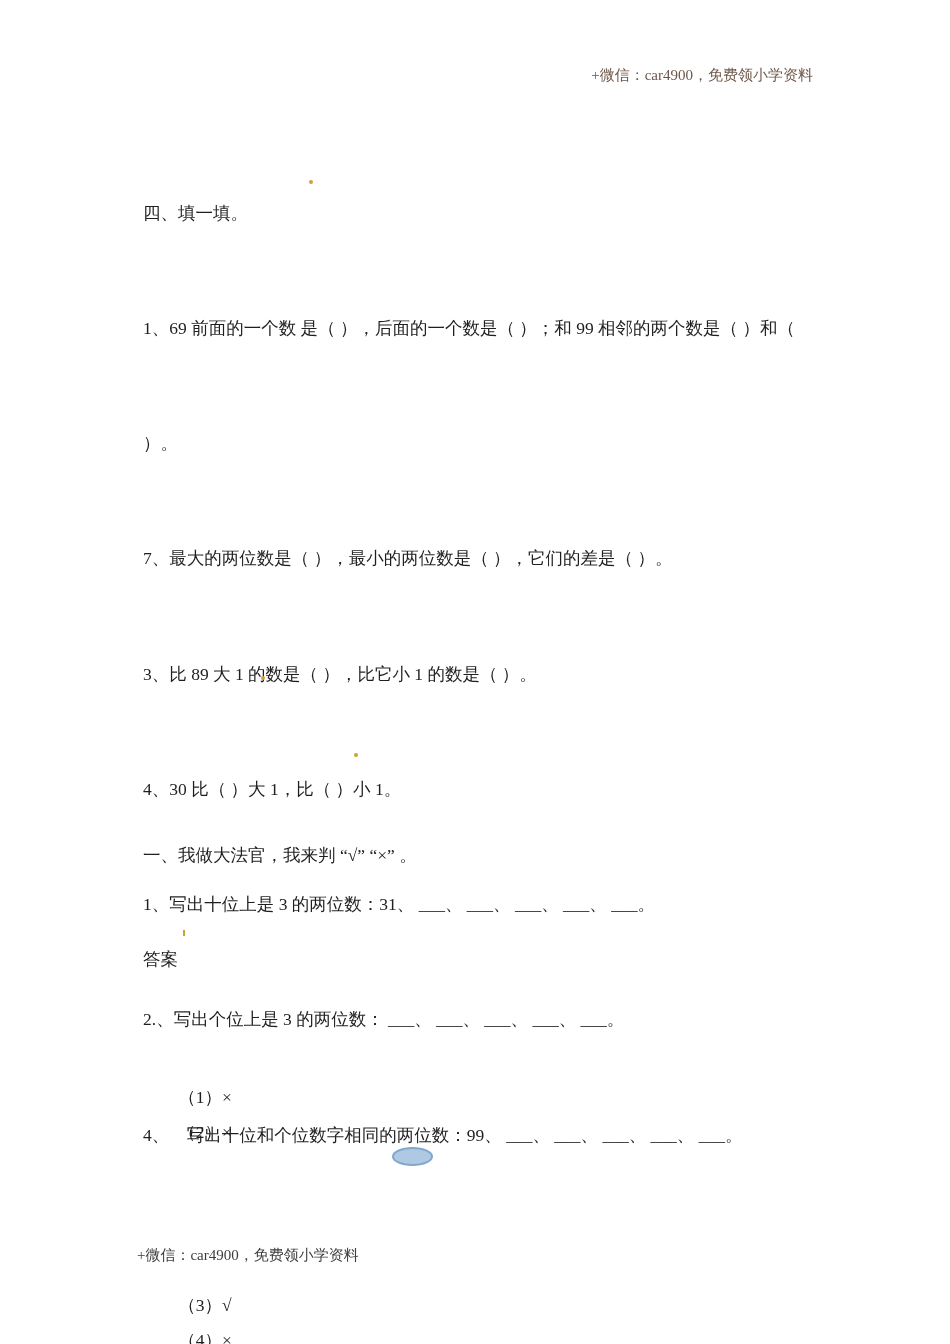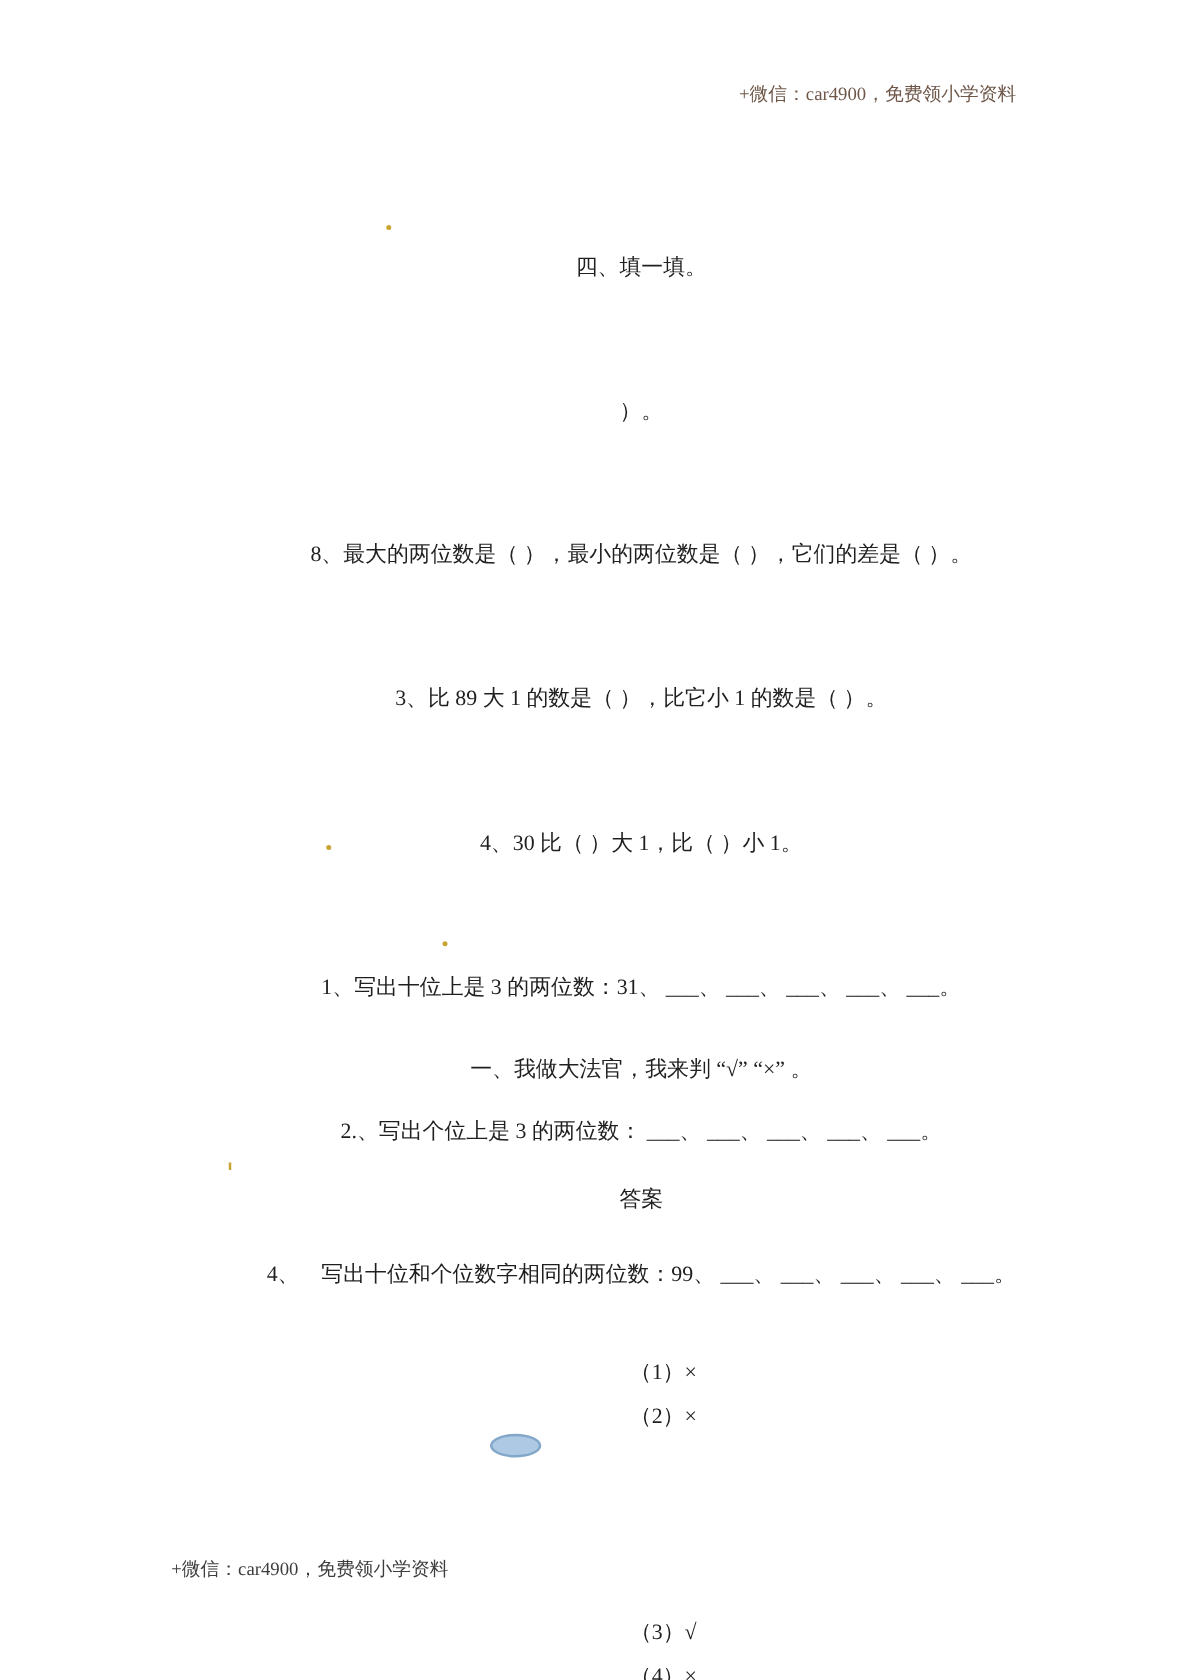--- a/index.html
+++ b/index.html
@@ -22,21 +22,21 @@
   .wm-bottom { top: 1246px; left: 137px; color: #3d3d3d; }
   .block {
     position: absolute;
     left: 143px;
     width: 740px;
     font-size: 17.5px;
     white-space: pre;
   }
   .block-a { top: 117px; line-height: 38.4px; }
   .block-b { top: 769px; line-height: 34.6px; }
-  .line { white-space: pre; text-align: center; }
+  .line { white-space: pre; }
   .ans-row { padding-left: 9px; }
   .ans-row .ac1 { display: inline-block; width: 134px; }
   .dot {
     position: absolute;
     width: 4px; height: 4px;
     border-radius: 50%;
     background: #c9a432;
   }
   .dot1 { left: 309px; top: 180px; }
   .dot2 { left: 261px; top: 676px; }
@@ -58,22 +58,23 @@
 </style>
 </head>
 <body>
 
 <div class="page">
 
   <div class="wm wm-top">+微信：car4900，免费领小学资料</div>
 
   <div class="block block-a">
     <div class="line">四、填一填。</div>
+    <div class="line">1、69 前面的一个数 是（ ），后面的一个数是（ ）；和 99 相邻的两个数是（ ）和（</div>
     <div class="line">）。</div>
-    <div class="line">8、最大的两位数是（ ），最小的两位数是（ ），它们的差是（ ）。</div>
+    <div class="line">7、最大的两位数是（ ），最小的两位数是（ ），它们的差是（ ）。</div>
     <div class="line">3、比 89 大 1 的数是（ ），比它小 1 的数是（ ）。</div>
     <div class="line">4、30 比（ ）大 1，比（ ）小 1。</div>
     <div class="line">1、写出十位上是 3 的两位数：31、 ___、 ___、 ___、 ___、 ___。</div>
     <div class="line">2.、写出个位上是 3 的两位数： ___、 ___、 ___、 ___、 ___。</div>
     <div class="line">4、    写出十位和个位数字相同的两位数：99、 ___、 ___、 ___、 ___、 ___。</div>
     
     
     
     
     

